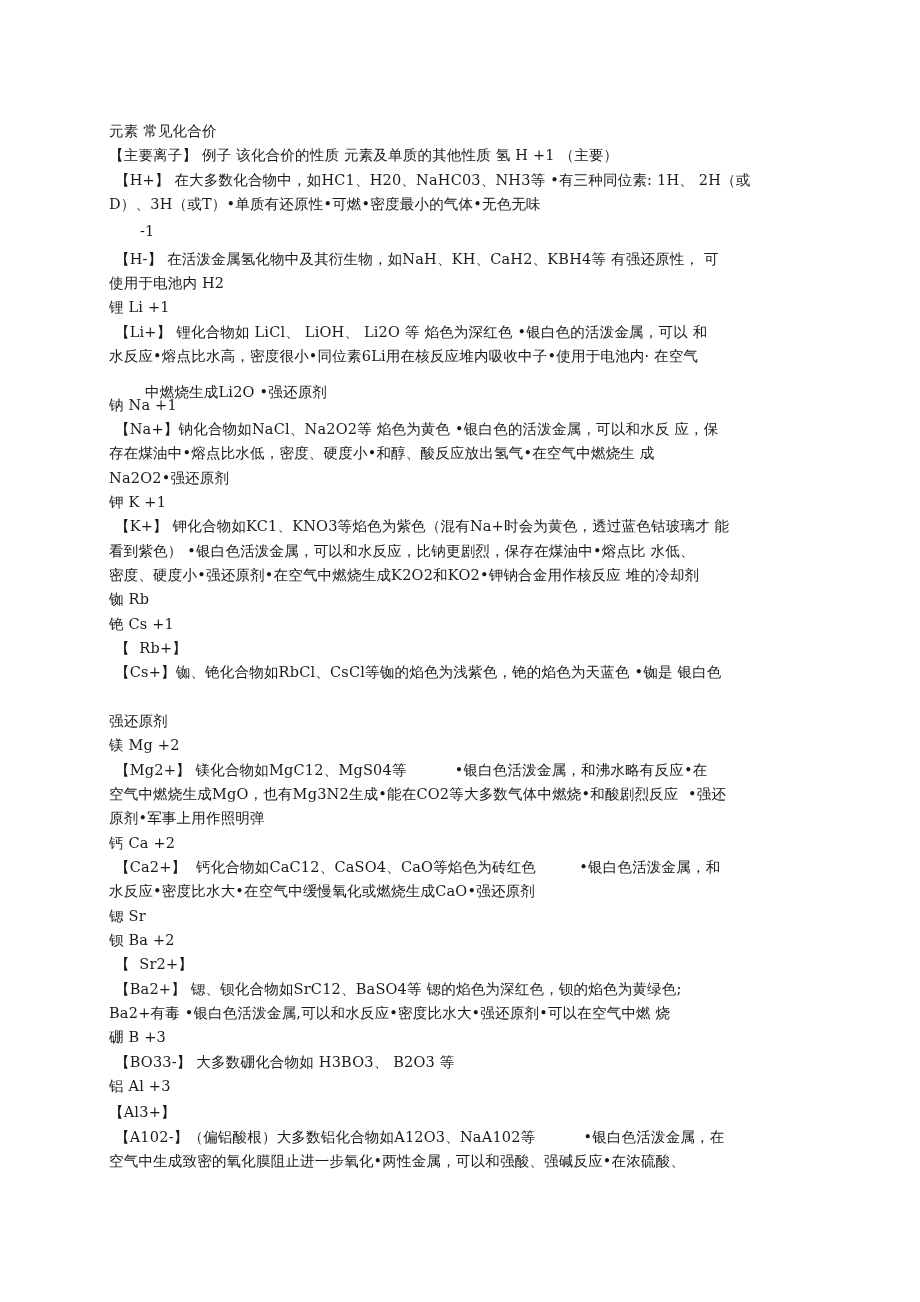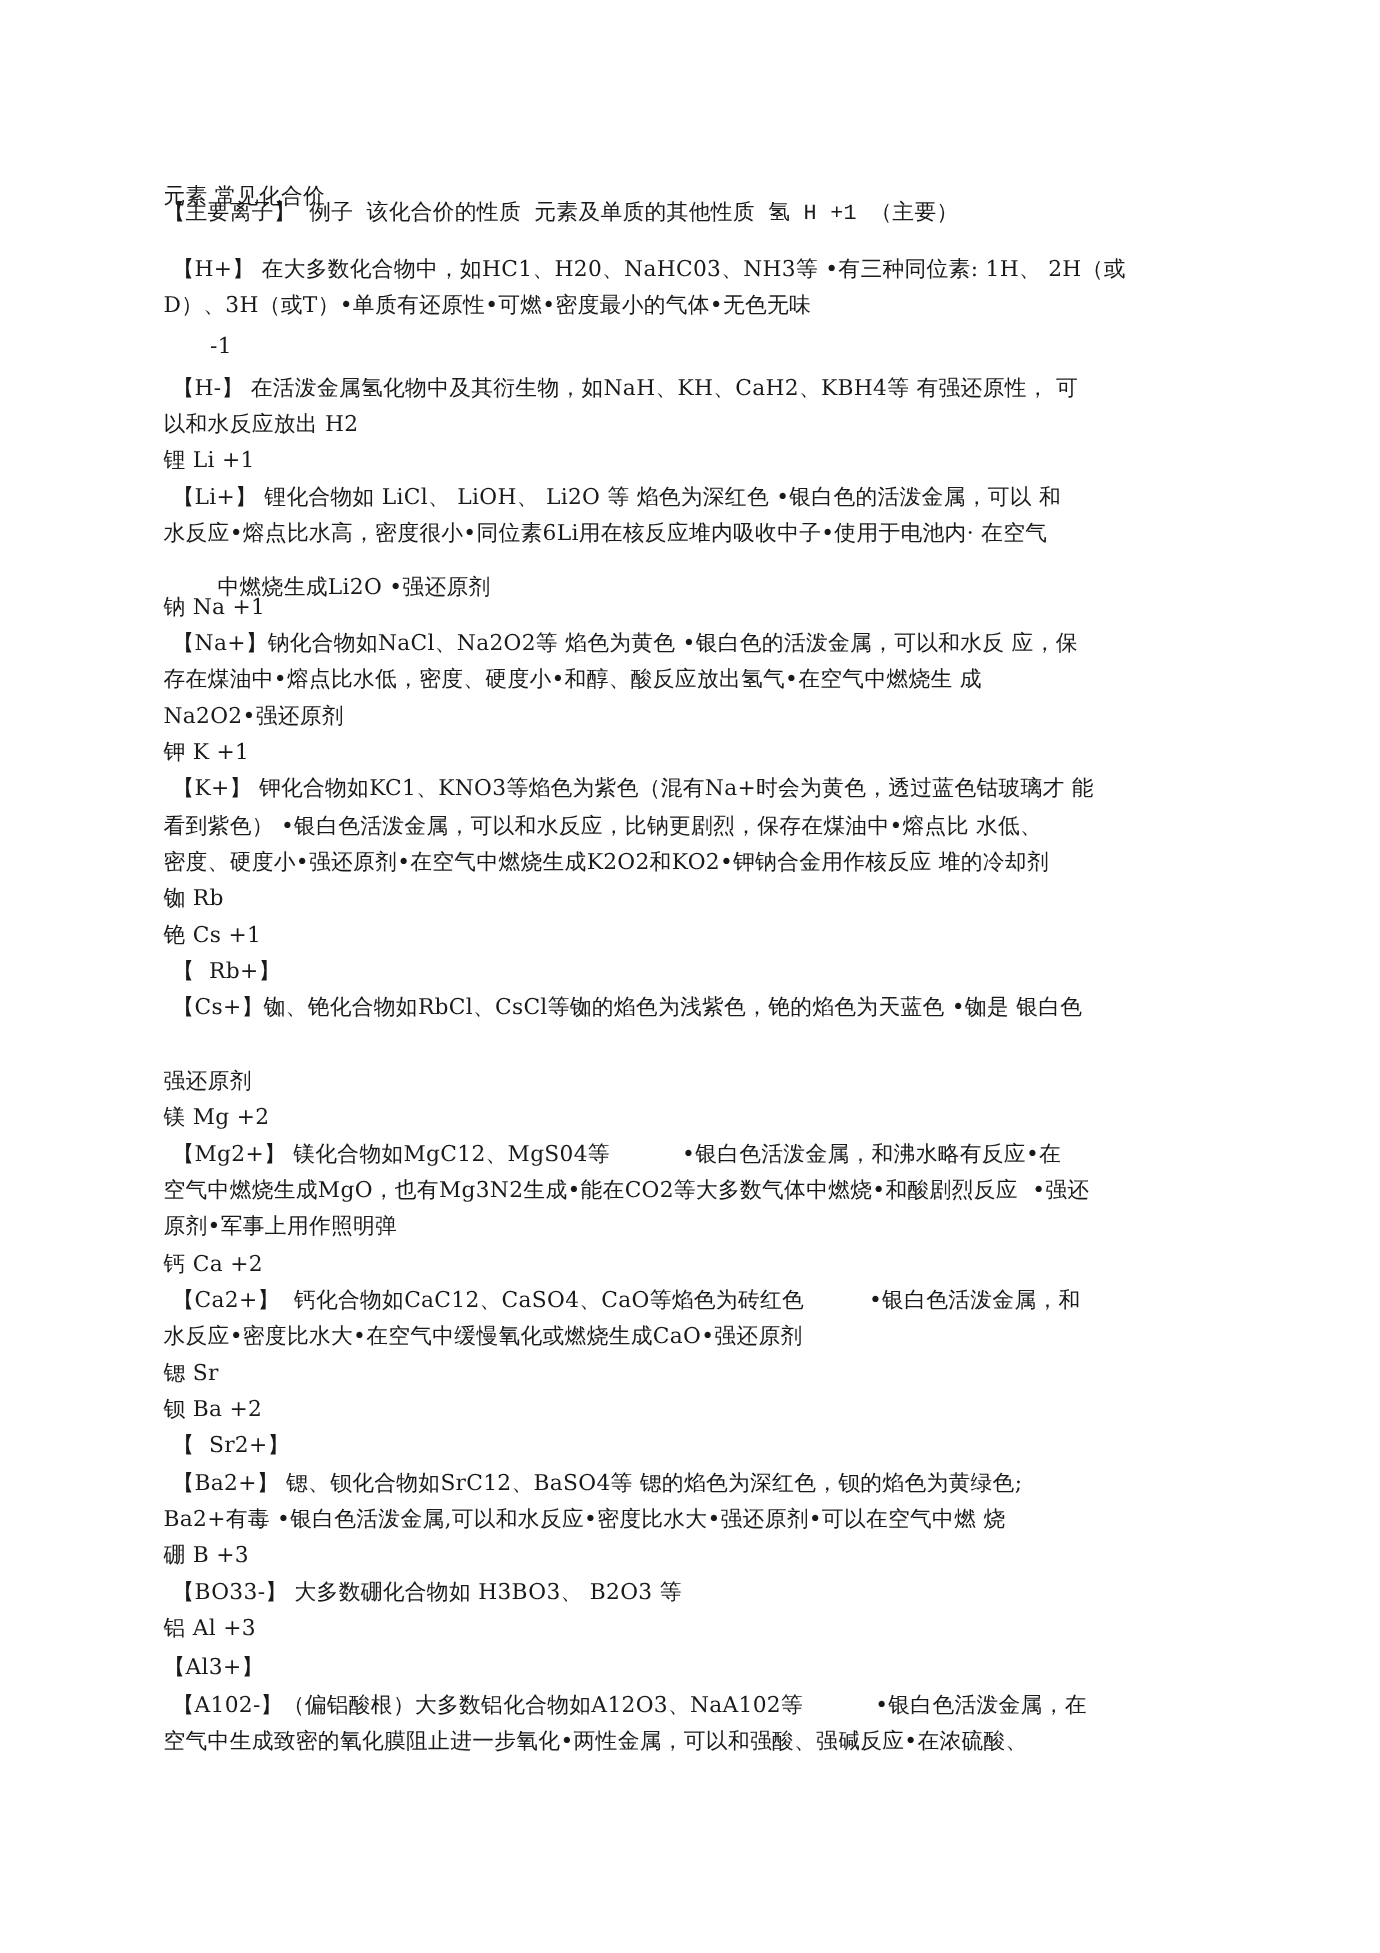--- a/index.html
+++ b/index.html
@@ -7,26 +7,26 @@
          font-family: "DejaVu Serif", "Liberation Serif", serif; color: #1a1a1a; }
   .page { position: absolute; left: 0; top: 0; width: 920px; height: 1274px; }
   .line { position: absolute; left: 109px; font-size: 14.5px; line-height: 20px;
           white-space: pre; letter-spacing: 0.2px; }
 </style>
 </head>
 <body>
 
 <div class="page" id="page">
     <div class="line" style="top: 121px; left: 109px;">元素 常见化合价</div>
-    <div class="line" style="top: 133px; left: 109px; font-family: Liberation Mono, monospace;">【主要离子】 例子 该化合价的性质 元素及单质的其他性质 氢 H +1 （主要）</div>
+    <div class="line" style="top: 145px; left: 109px;">【主要离子】 例子 该化合价的性质 元素及单质的其他性质 氢 H +1 （主要）</div>
     <div class="line" style="top: 170px; left: 115px;">【H+】 在大多数化合物中，如HC1、H20、NaHC03、NH3等 •有三种同位素: 1H、 2H（或</div>
     <div class="line" style="top: 194px; left: 109px;">D）、3H（或T）•单质有还原性•可燃•密度最小的气体•无色无味</div>
     <div class="line" style="top: 221px; left: 140px;">-1</div>
     <div class="line" style="top: 249px; left: 115px;">【H-】 在活泼金属氢化物中及其衍生物，如NaH、KH、CaH2、KBH4等 有强还原性， 可</div>
-    <div class="line" style="top: 273px; left: 109px;">以和水反应放出 H2</div>
+    <div class="line" style="top: 273px; left: 109px;">使用于电池内 H2</div>
     <div class="line" style="top: 297px; left: 109px;">锂 Li +1</div>
     <div class="line" style="top: 322px; left: 115px;">【Li+】 锂化合物如 LiCl、 LiOH、 Li2O 等 焰色为深红色 •银白色的活泼金属，可以 和</div>
     <div class="line" style="top: 346px; left: 109px;">水反应•熔点比水高，密度很小•同位素6Li用在核反应堆内吸收中子•使用于电池内· 在空气</div>
     <div class="line" style="top: 382px; left: 109px; margin-left: 36px;">中燃烧生成Li2O •强还原剂</div>
     <div class="line" style="top: 395px; left: 109px;">钠 Na +1</div>
     <div class="line" style="top: 419px; left: 115px;">【Na+】钠化合物如NaCl、Na2O2等 焰色为黄色 •银白色的活泼金属，可以和水反 应，保</div>
     <div class="line" style="top: 443px; left: 109px;">存在煤油中•熔点比水低，密度、硬度小•和醇、酸反应放出氢气•在空气中燃烧生 成</div>
     <div class="line" style="top: 468px; left: 109px;">Na2O2•强还原剂</div>
     <div class="line" style="top: 492px; left: 109px;">钾 K +1</div>
     <div class="line" style="top: 516px; left: 115px;">【K+】 钾化合物如KC1、KNO3等焰色为紫色（混有Na+时会为黄色，透过蓝色钴玻璃才 能</div>

